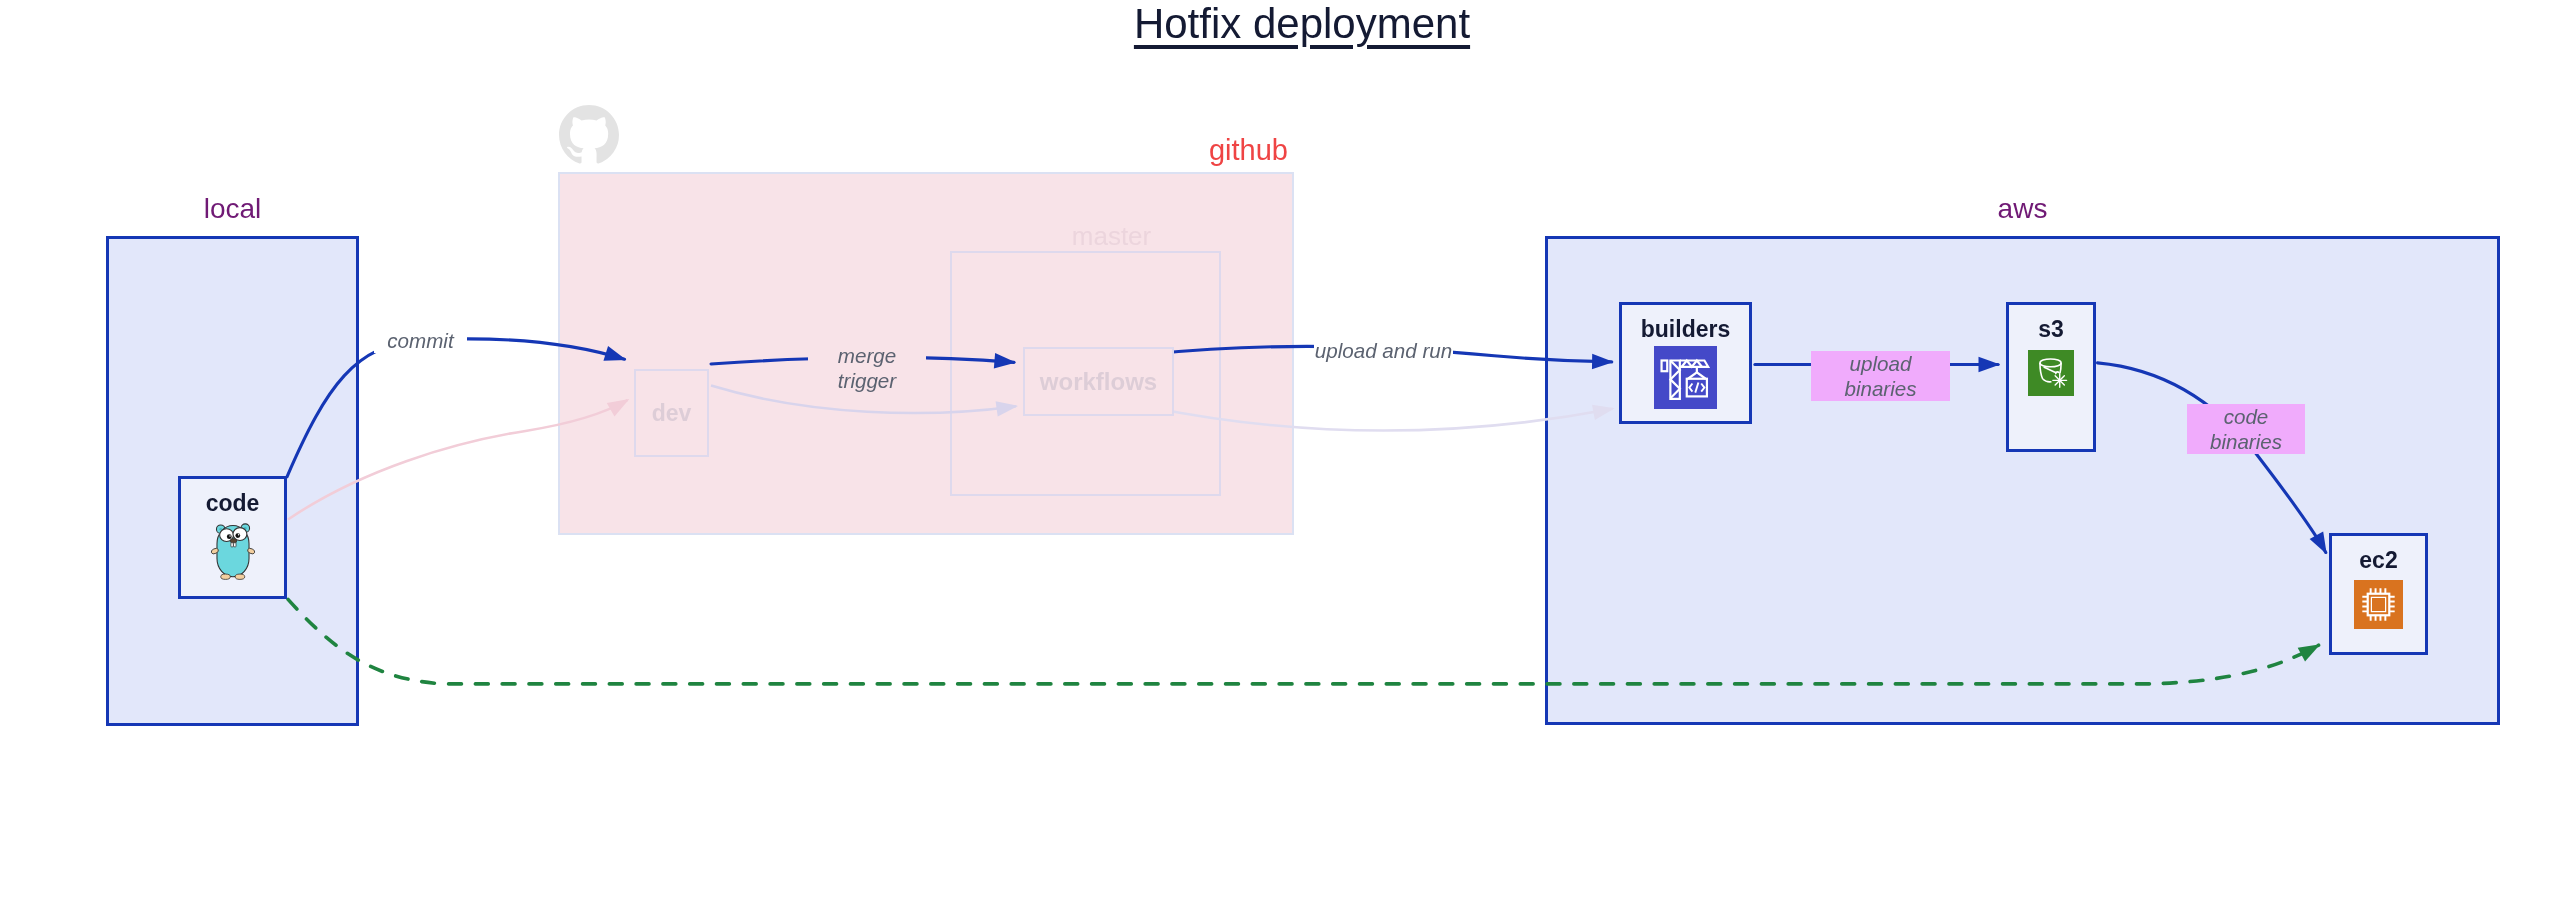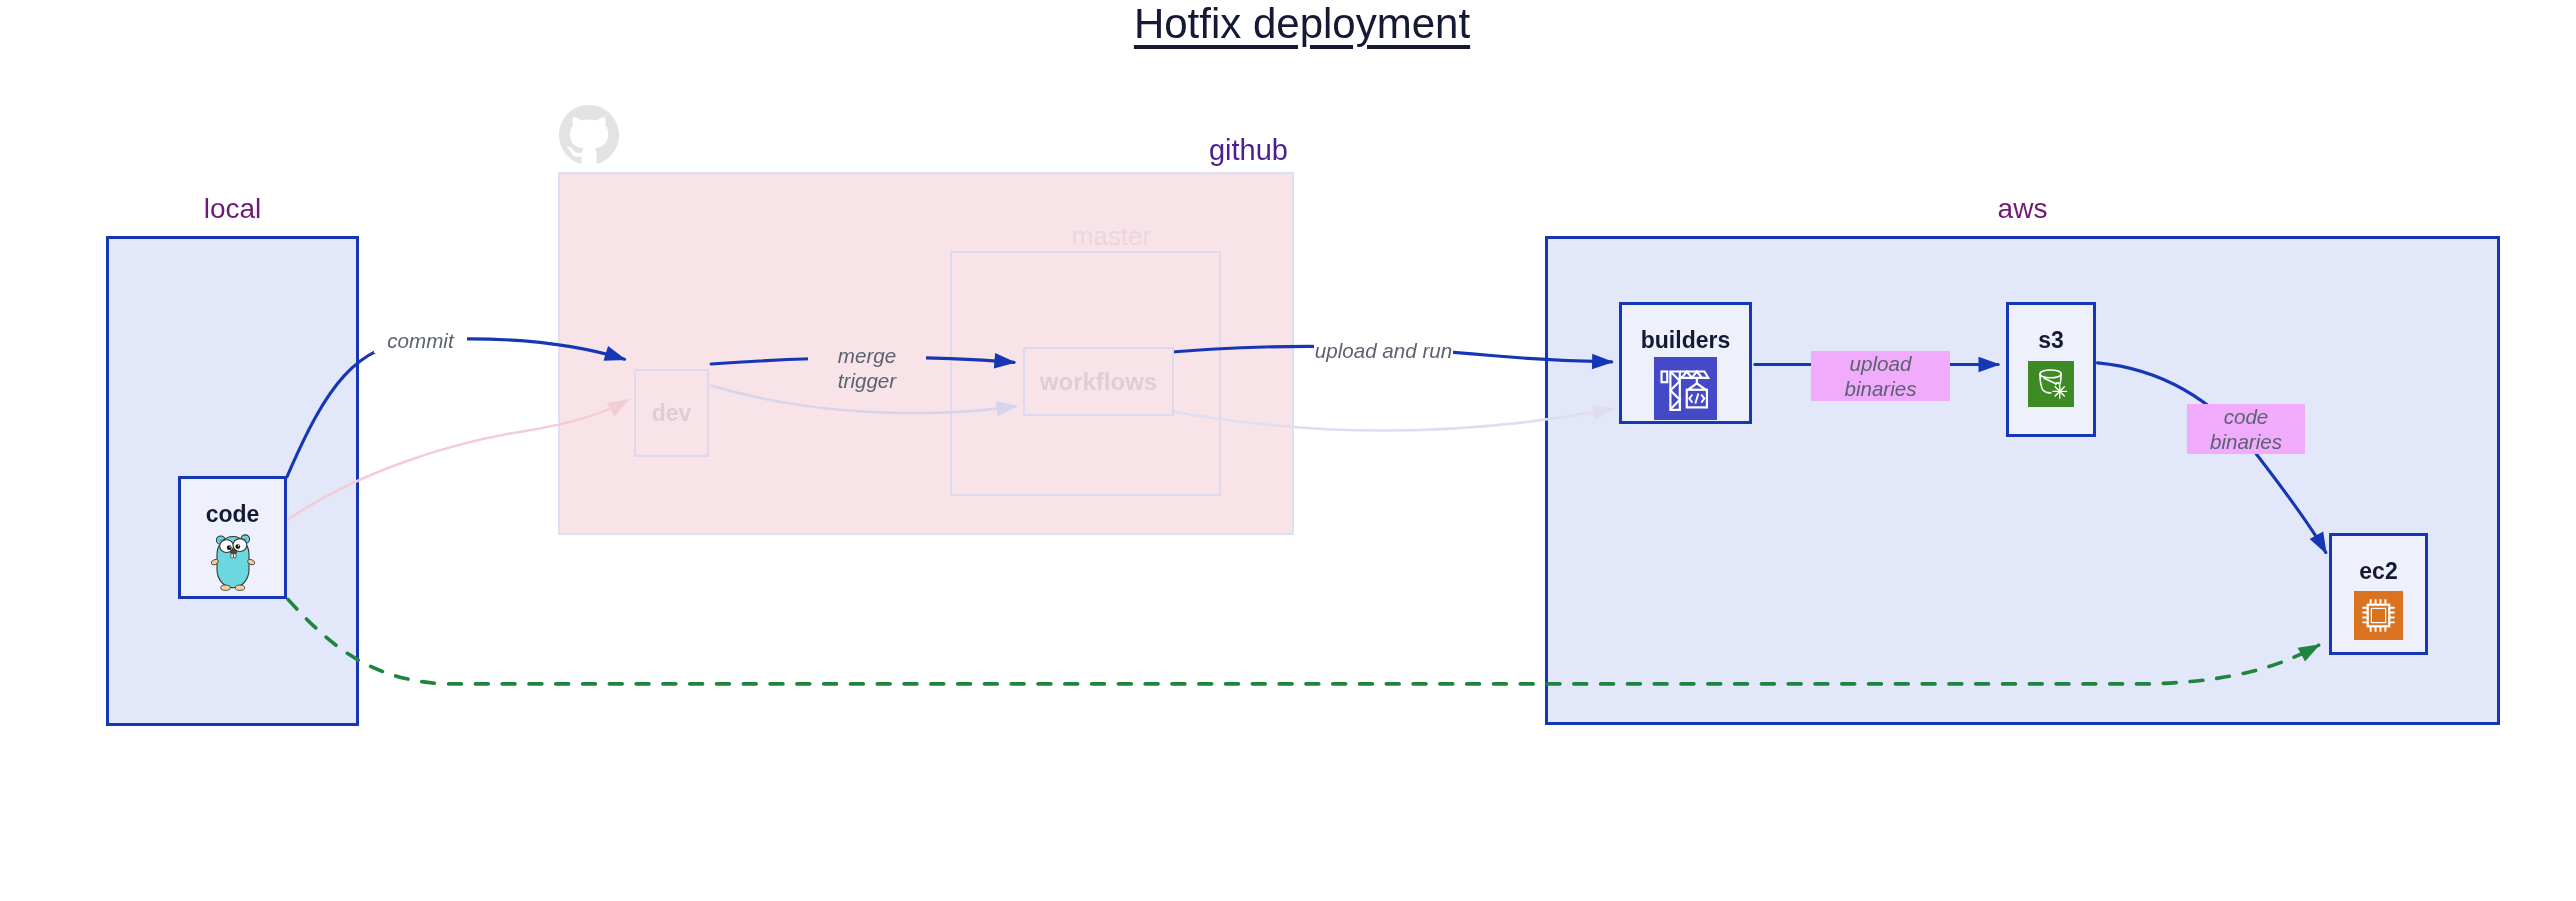--- a/index.html
+++ b/index.html
@@ -4,26 +4,26 @@
 <style>
   html,body{margin:0;padding:0;background:#ffffff;}
   .canvas{position:relative;width:2604px;height:902px;background:#ffffff;overflow:hidden;
           font-family:"Liberation Sans",sans-serif;}
   
   .zone{position:absolute;box-sizing:border-box;z-index:1;}
   .zone-blue{border:3.1px solid #1537b5;background:#e2e7fa;}
   .zone-pink{border:2.1px solid #dbe1f3;background:#f8e3e8;}
   .zone-ghost{border:2.6px solid #ded9ed;background:transparent;}
   .zone-label{position:absolute;z-index:1;font-size:28px;color:#701a75;text-align:center;}
-  .zone-label-ghost-gray{color:#4c1d95;font-size:29px;text-align:right;}
+  .zone-label-ghost-gray{color:#ef4444;font-size:29px;text-align:right;}
   .zone-label-ghost-pink{color:#ecd5dd;font-size:26px;}
   
   .node{position:absolute;box-sizing:border-box;border:3.1px solid #1537b5;background:#eef1fb;
         display:flex;flex-direction:column;align-items:center;z-index:3;}
-  .node-label{font-weight:bold;font-size:23px;color:#141a33;margin-top:22px;}
+  .node-label{font-weight:bold;font-size:23px;color:#141a33;margin-top:11px;}
   .ghost-node{position:absolute;box-sizing:border-box;border:2.6px solid #ded9ed;background:#f8e3e8;
         display:flex;align-items:center;justify-content:center;z-index:3;}
   .ghost-node-label{font-weight:bold;font-size:24px;color:#ddcdd7;}
   
   svg.edges{position:absolute;left:0;top:0;z-index:2;}
   .edge-label{position:absolute;z-index:4;font-style:italic;font-size:20.6px;line-height:25px;
         color:#5b6270;text-align:center;}
   .bg-white{background:#ffffff;}
   .bg-pink{background:#f8e3e8;}
   .bg-lav{background:#f0abfc;}
@@ -135,21 +135,21 @@
         <rect x="52" y="52" width="32" height="28"></rect>
       </g>
       <g stroke="#fff" stroke-width="3" fill="none">
         <path d="M61,59.5 L56,66 L61,72.5"></path>
         <path d="M75,59.5 L80,66 L75,72.5"></path>
         <path d="M70.5,58 L65.5,74"></path>
       </g>
     </svg>
   </div>
 
-  <div class="node" style="left:2006px;top:302px;width:90px;height:135px;align-items:center;">
+  <div class="node" style="left:2006px;top:302px;width:90px;height:150px;align-items:center;">
     <div class="node-label">s3</div>
     <svg class="icon-tile" viewBox="0 0 100 100" width="46" height="46" style="margin-top:7.2px;">
       <rect width="100" height="100" fill="#3e8a25"></rect>
       <g stroke="#fff" stroke-width="3.5" fill="none">
         <ellipse cx="49" cy="28" rx="23" ry="8.5"></ellipse>
         <path d="M26,28 C26,40 28,54 32,63"></path>
         <path d="M72,28 C72,38 71,46 69,53"></path>
         <path d="M32,63 C37,68 44,70 51,69"></path>
         <path d="M34,37 L62,50"></path>
         <circle cx="64" cy="51" r="3.5"></circle>

